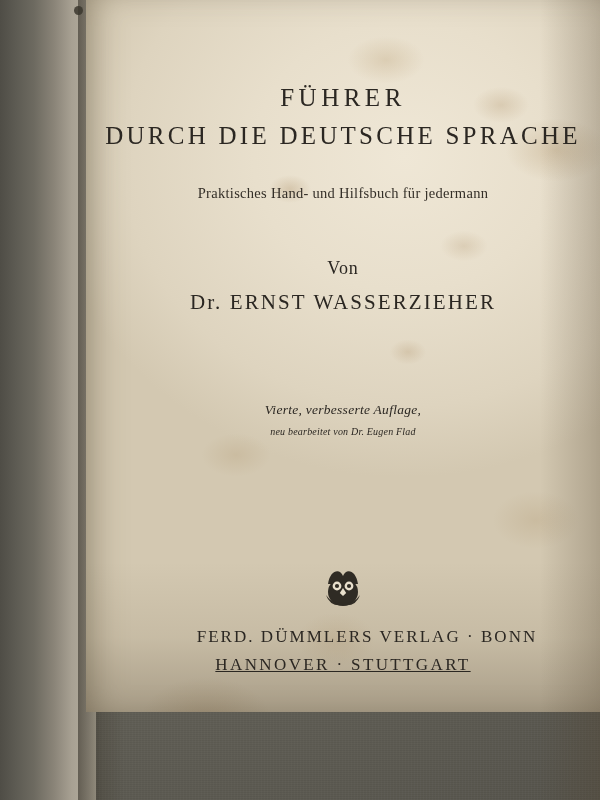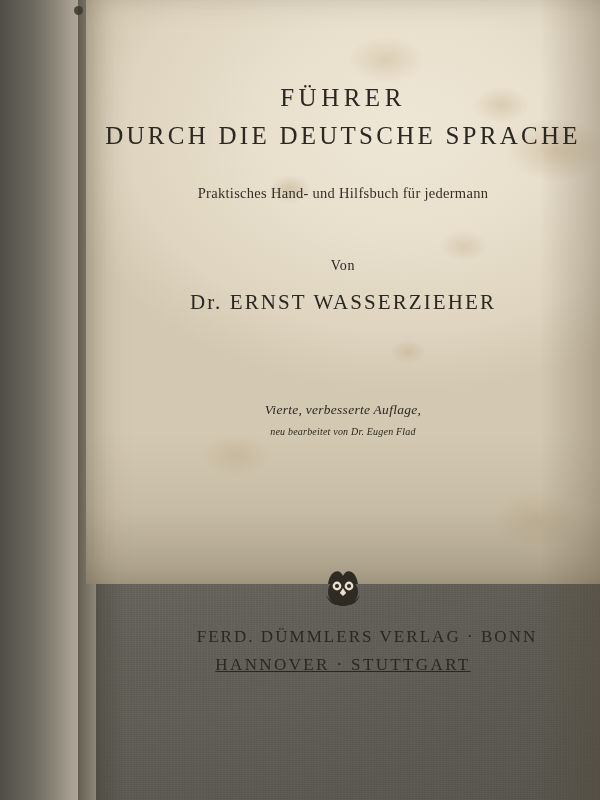--- a/index.html
+++ b/index.html
@@ -55,21 +55,21 @@
     background: #3b372e;
     opacity: .85;
   }
 
   
   .page-sheet {
     position: absolute;
     left: 86px;
     top: 0;
     width: 514px;
-    height: 584px;
+    height: 712px;
     background:
       radial-gradient(ellipse 70% 45% at 62% 22%, #efe7d6 0%, #e8dfcc 42%, #ded4bf 78%, #d3c8b1 100%);
     box-shadow: inset 18px 0 34px -14px rgba(90,78,56,0.55);
   }
   
   .stains {
     position: absolute;
     inset: 0;
     pointer-events: none;
     background-image:
@@ -122,21 +122,21 @@
   .subtitle {
     position: absolute;
     top: 185px; left: 0; width: 514px;
     font-size: 14.5px;
     letter-spacing: .02em;
     color: #332e27;
   }
   .byword {
     position: absolute;
     top: 258px; left: 0; width: 514px;
-    font-size: 14px;
+    font-size: 18px;
     letter-spacing: .05em;
   }
   .author {
     position: absolute;
     top: 290px; left: 0; width: 514px;
     font-size: 21px;
     letter-spacing: .10em;
   }
   .edition1 {
     position: absolute;

